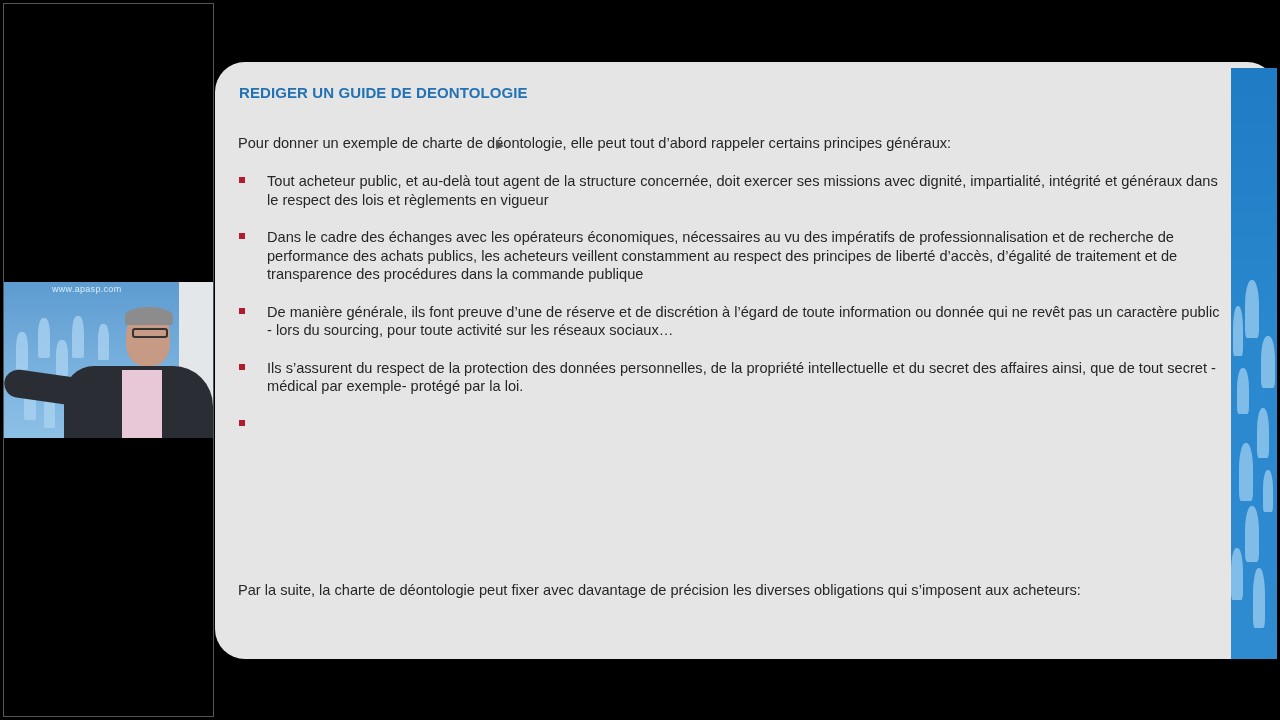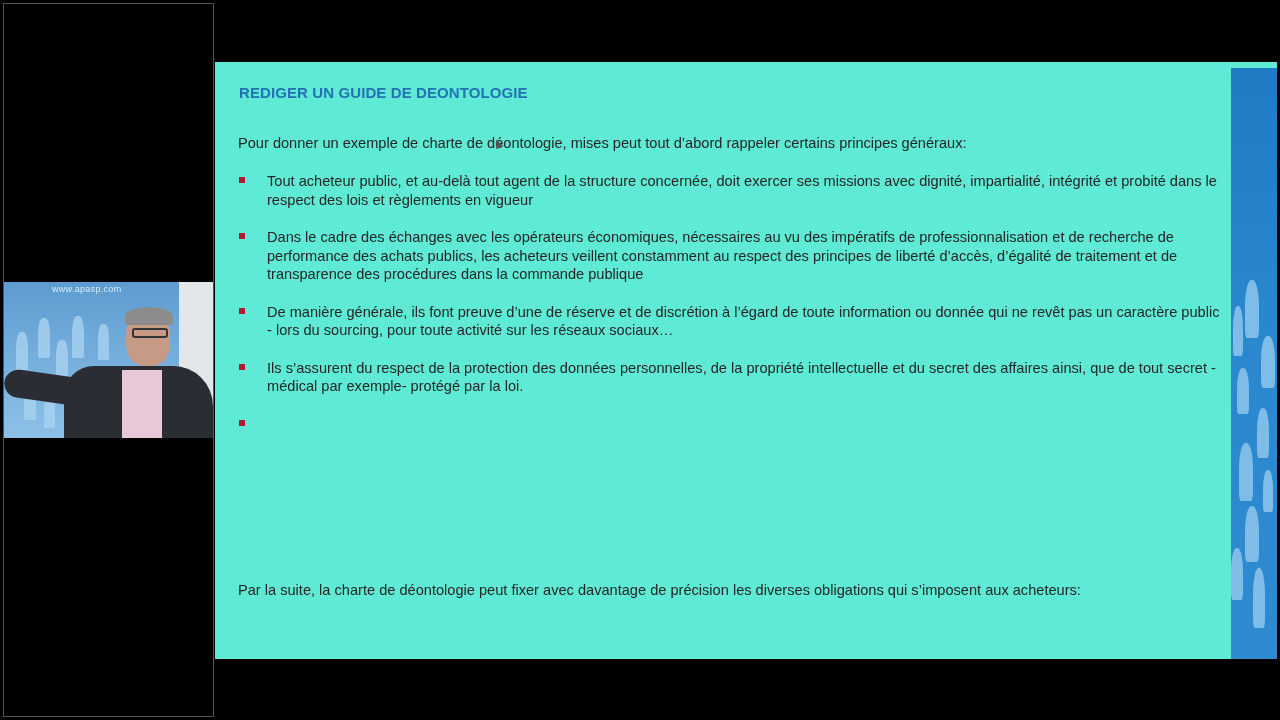--- a/index.html
+++ b/index.html
@@ -49,21 +49,22 @@
       position: absolute; left: 118px; top: 88px; width: 40px; height: 68px;
       background: #e8c8d6;
     }
     .presenter-arm {
       position: absolute; left: 0; top: 92px; width: 90px; height: 28px;
       background: #2a2d33; border-radius: 14px; transform: rotate(8deg);
     }
 
     .slide {
       position: absolute; left: 215px; top: 62px; width: 1062px; height: 597px;
-      background: #5eead4;
+      background: #e5e5e5;
+      border-radius: 30px;
     }
     .slide-sidebar {
       position: absolute; left: 1016px; top: 6px; width: 46px; height: 591px;
       background: linear-gradient(180deg, #1f7cc4 0%, #2a88cf 45%, #2f8bd0 100%);
       overflow: hidden;
     }
     .slide-sidebar .fig {
       position: absolute; background: #8ec5ec; border-radius: 45% 45% 15% 15%; opacity: .85;
     }
 
@@ -127,27 +128,27 @@
     <div class="fig" style="left:6px;top:300px;width:12px;height:46px;"></div>
     <div class="fig" style="left:26px;top:340px;width:12px;height:50px;"></div>
     <div class="fig" style="left:8px;top:375px;width:14px;height:58px;"></div>
     <div class="fig" style="left:32px;top:402px;width:10px;height:42px;"></div>
     <div class="fig" style="left:14px;top:438px;width:14px;height:56px;"></div>
     <div class="fig" style="left:0px;top:480px;width:12px;height:52px;"></div>
     <div class="fig" style="left:22px;top:500px;width:12px;height:60px;"></div>
   </div>
 
   <div class="slide-title">REDIGER UN GUIDE DE DEONTOLOGIE</div>
-  <div class="slide-intro">Pour donner un exemple de charte de déontologie, mises peut tout d’abord rappeler certains principes généraux:</div>
+  <div class="slide-intro">Pour donner un exemple de charte de déontologie, elle peut tout d’abord rappeler certains principes généraux:</div>
   <div class="cursor-icon"></div>
 
   <ul class="bullets">
     <li class="bullet">
       <span class="bullet-marker"></span>
-      <span>Tout acheteur public, et au-delà tout agent de la structure concernée, doit exercer ses missions avec dignité, impartialité, intégrité et probité dans le respect des lois et règlements en vigueur</span>
+      <span>Tout acheteur public, et au-delà tout agent de la structure concernée, doit exercer ses missions avec dignité, impartialité, intégrité et généraux dans le respect des lois et règlements en vigueur</span>
     </li>
     <li class="bullet">
       <span class="bullet-marker"></span>
       <span>Dans le cadre des échanges avec les opérateurs économiques, nécessaires au vu des impératifs de professionnalisation et de recherche de performance des achats publics, les acheteurs veillent constamment au respect des principes de liberté d’accès, d’égalité de traitement et de transparence des procédures dans la commande publique</span>
     </li>
     <li class="bullet">
       <span class="bullet-marker"></span>
       <span>De manière générale, ils font preuve d’une de réserve et de discrétion à l’égard de toute information ou donnée qui ne revêt pas un caractère public - lors du sourcing, pour toute activité sur les réseaux sociaux…</span>
     </li>
     <li class="bullet">

